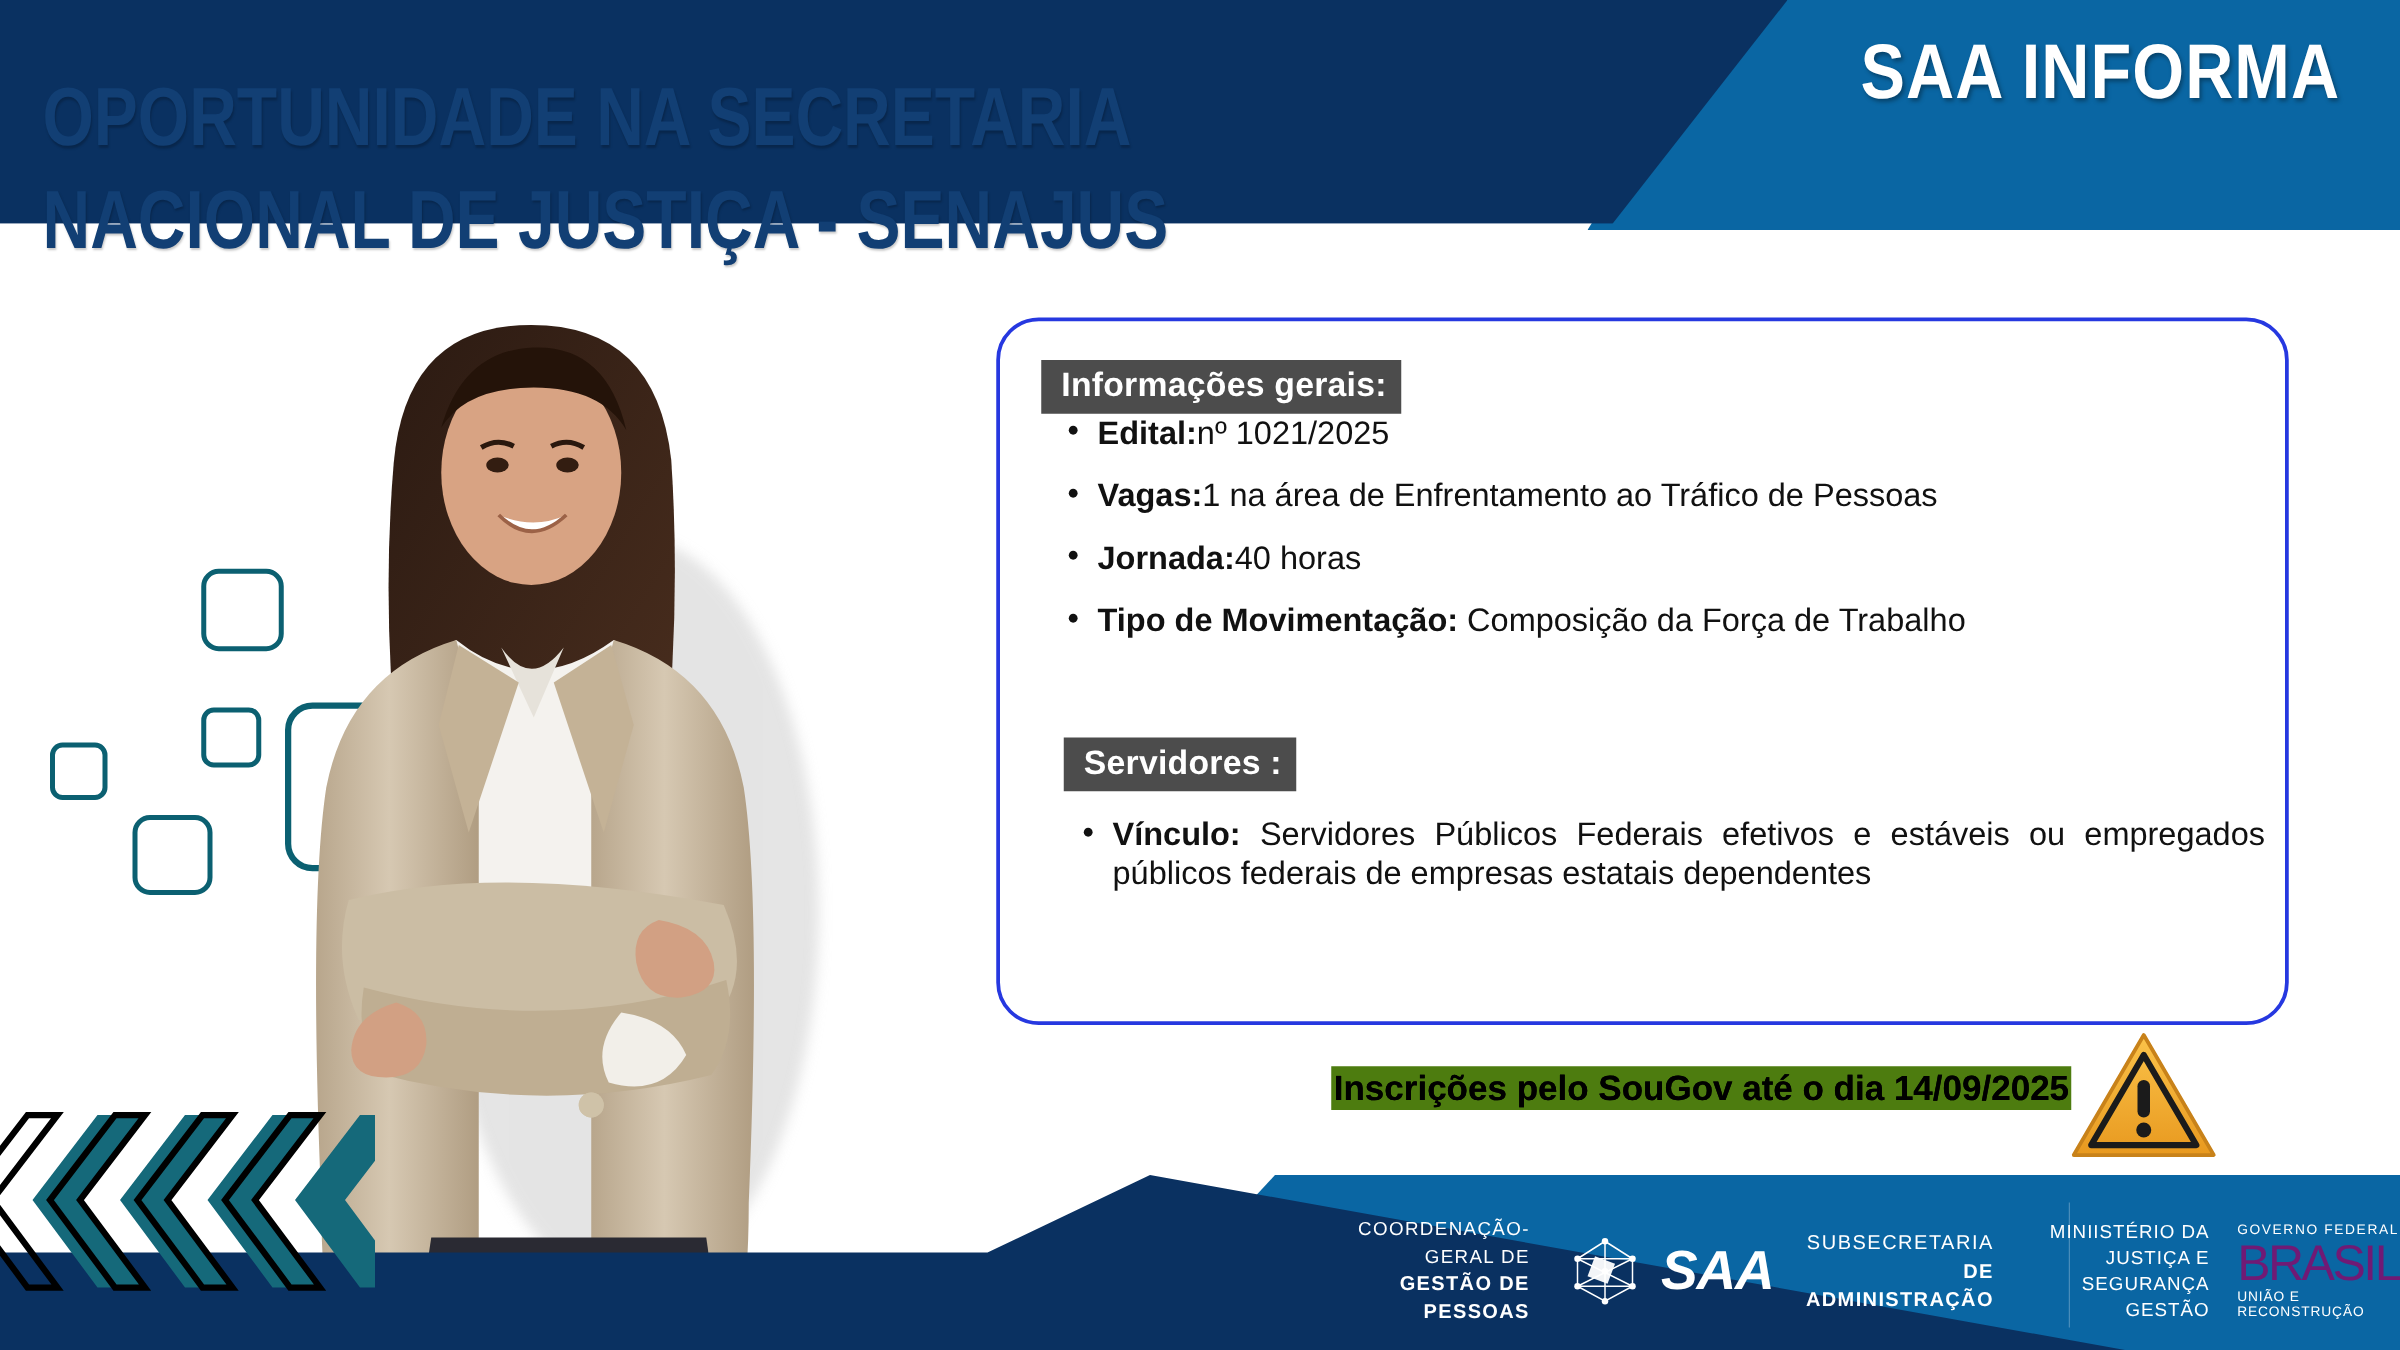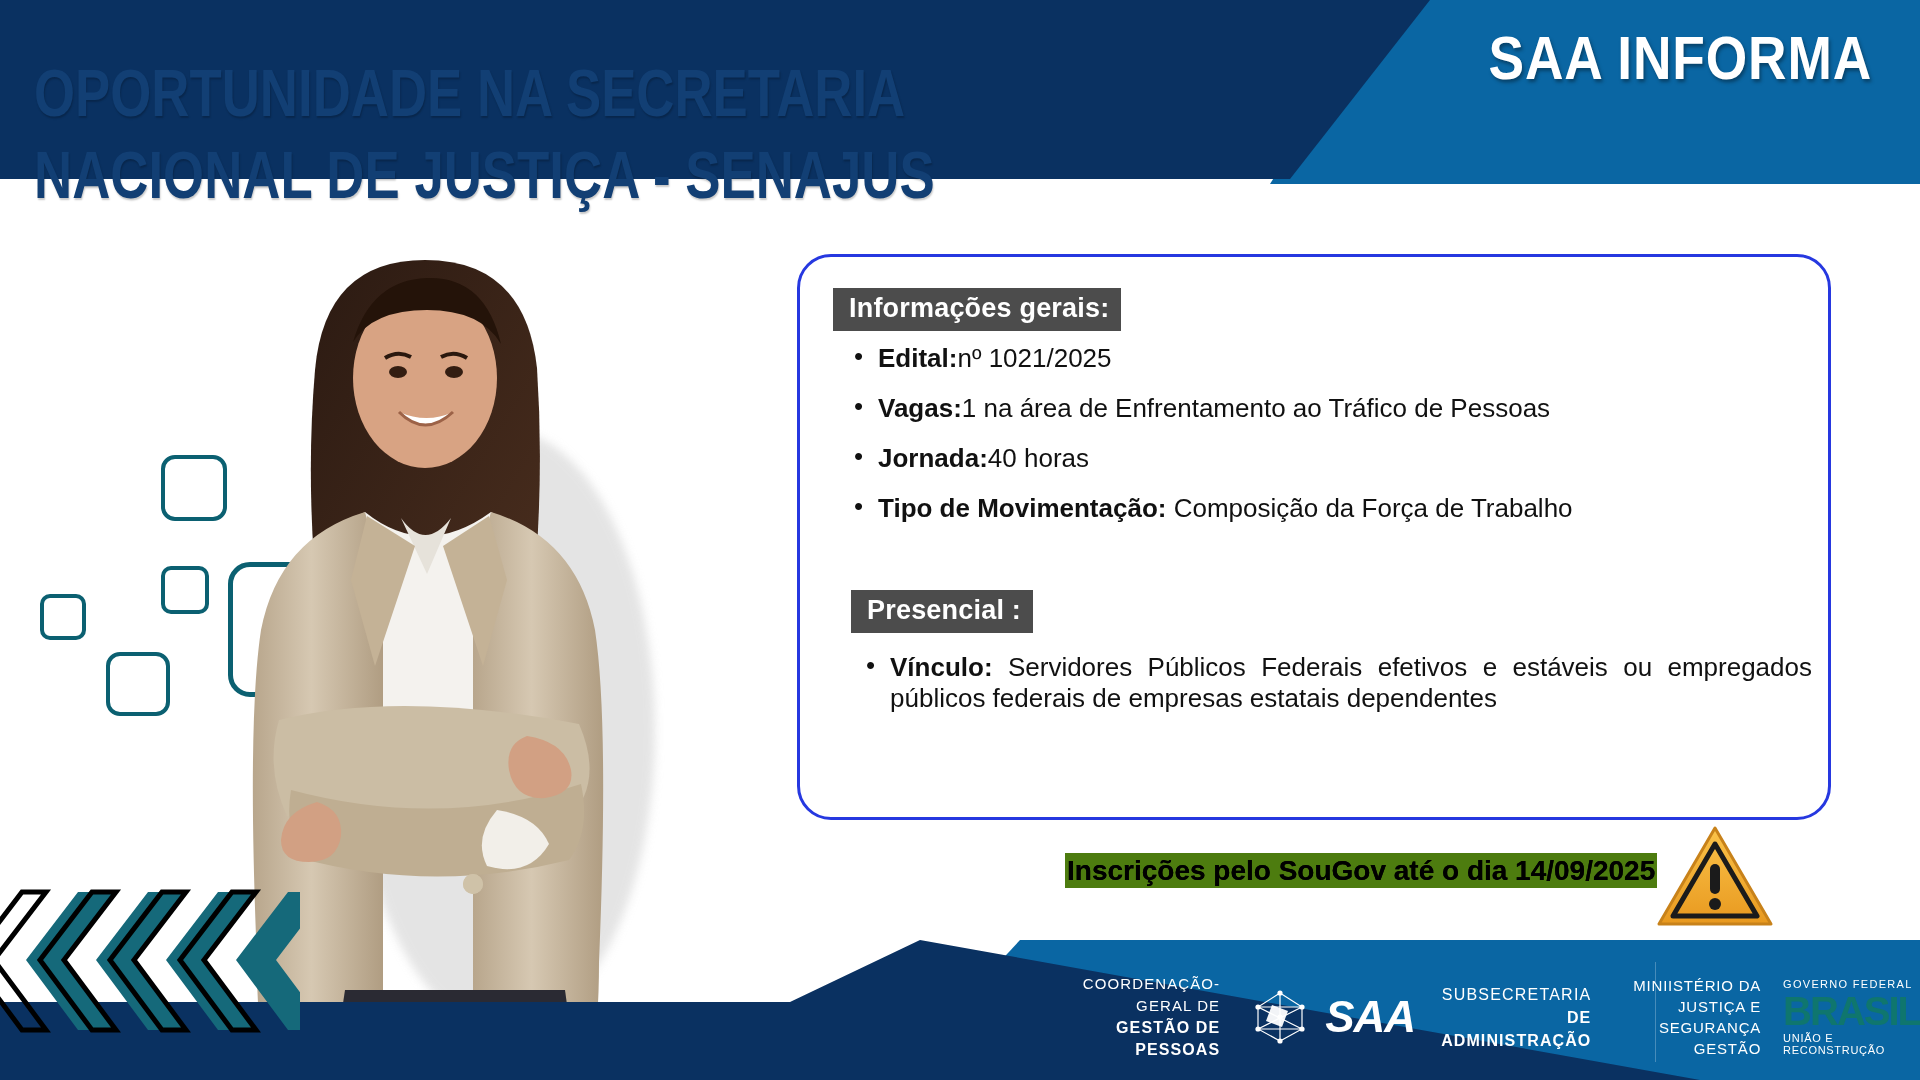--- a/index.html
+++ b/index.html
@@ -98,21 +98,21 @@
     color:#111111;
     line-height:32px;
     padding-left:28px;
     margin-bottom:18px;
   }
   ul.bullets li::before{
     content:"•";position:absolute;left:4px;top:-2px;font-size:26px;color:#111;
   }
   ul.bullets li b{font-weight:700;}
 
-  #gerais-list{left:850px;top:342px;width:900px;}
+  #gerais-list{left:850px;top:330px;width:900px;}
   #req-list{left:862px;top:652px;width:950px;}
   #req-list li{margin-bottom:28px;line-height:31px;}
   #req-list li.justify{text-align:justify;}
 
   
   .highlight-wrap{
     position:absolute;left:1065px;top:855px;z-index:7;white-space:nowrap;
   }
   .highlight{
     background:#4d7c0f;color:#000;font-weight:700;font-size:28px;
@@ -143,21 +143,21 @@
   .ft-cgp .l2{font-size:16px;font-weight:700;letter-spacing:1.1px;}
   .saa-logo{display:flex;align-items:center;margin-left:32px;}
   .saa-word{font-size:44px;font-weight:700;font-style:italic;color:#fff;letter-spacing:-1px;margin-left:17px;}
   .ft-sub{margin-left:26px;line-height:23px;text-align:right;width:170px;}
   .ft-sub .l1{font-size:16px;letter-spacing:1.2px;}
   .ft-sub .l2{font-size:16px;font-weight:700;letter-spacing:1.1px;}
   .ft-min{margin-left:40px;text-align:right;line-height:21px;width:170px;}
   .ft-min div{font-size:15px;letter-spacing:.8px;}
   .ft-brasil{margin-left:22px;text-align:left;}
   .ft-brasil .gf{font-size:11px;letter-spacing:1.3px;color:#fff;}
-  .ft-brasil .br{font-size:40px;font-weight:700;letter-spacing:-2px;color:#0f766e;line-height:42px;}
+  .ft-brasil .br{font-size:40px;font-weight:400;letter-spacing:-2px;color:#701a75;line-height:42px;}
   .ft-brasil .ur{font-size:11px;letter-spacing:.7px;color:#fff;}
   .ft-divider{position:absolute;left:1655px;top:962px;width:1px;height:100px;background:rgba(255,255,255,.25);z-index:7;}
 </style>
 </head>
 <body>
 
 <div id="poster">
 
   <div class="hdr-blue"></div>
   <div class="hdr-navy"></div>
@@ -260,21 +260,21 @@
       <b>Vagas:</b><span>1 na área de Enfrentamento ao Tráfico de Pessoas</span>
     </li>
     <li>
       <b>Jornada:</b><span>40 horas</span>
     </li>
     <li>
       <b>Tipo de Movimentação:</b><span> Composição da Força de Trabalho</span>
     </li>
   </ul>
 
-  <div class="badge badge-req">Presencial :</div>
+  <div class="badge badge-req">Servidores :</div>
 
   <ul class="bullets" id="req-list">
     <li class="justify">
       <b>Vínculo:</b><span> Servidores Públicos Federais efetivos e estáveis ou empregados públicos federais de empresas estatais dependentes</span>
     </li>
   </ul>
 
   <div class="highlight-wrap">
     <span class="highlight">Inscrições pelo SouGov  até o dia 14/09/2025</span>
   </div>

